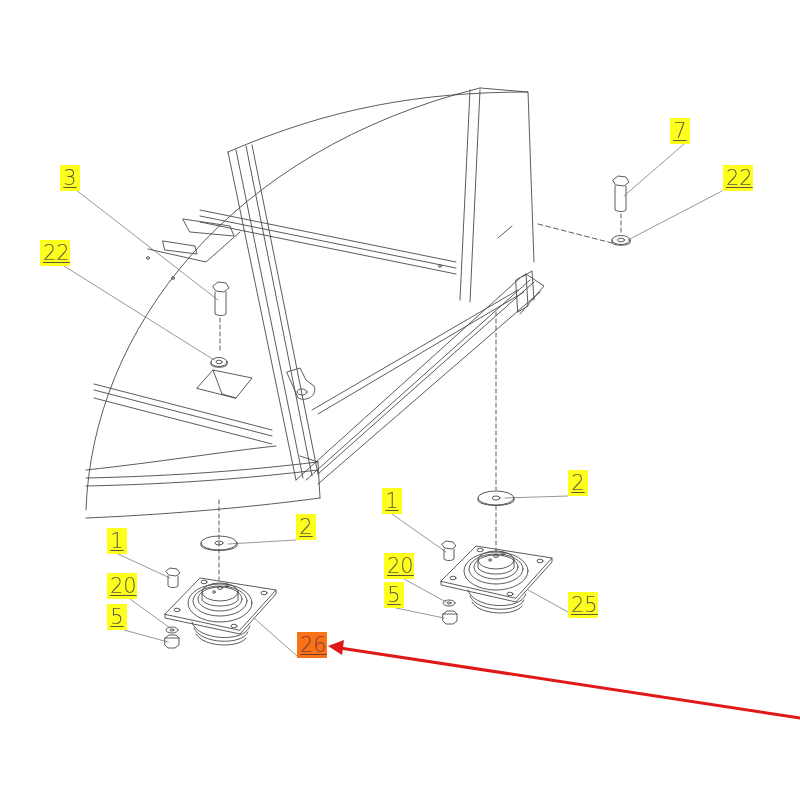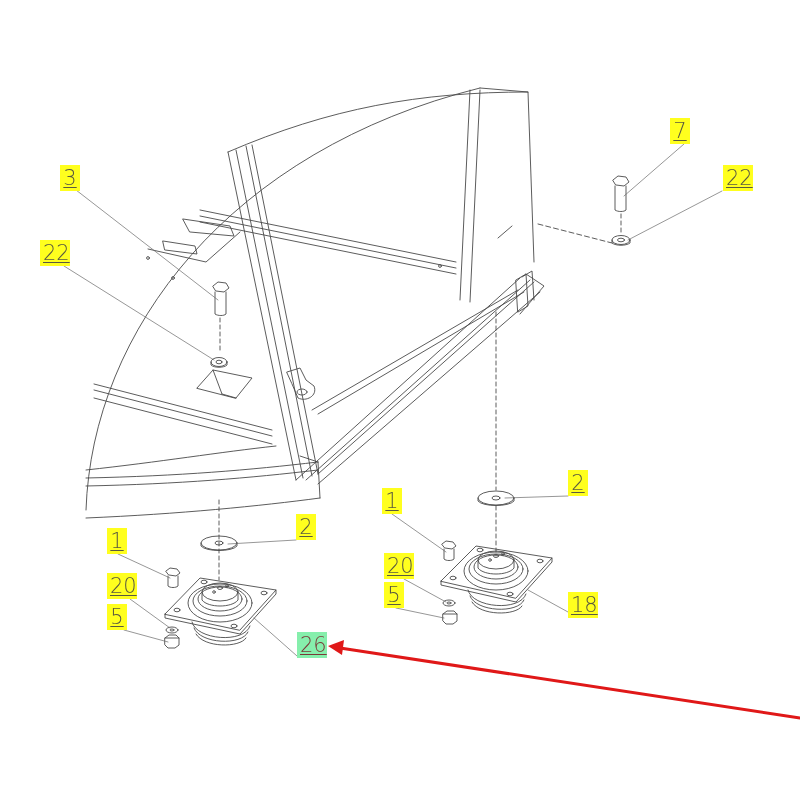--- a/index.html
+++ b/index.html
@@ -15,21 +15,21 @@
     font-weight: 200;
     color: #5a5a40;
     text-align: center;
     box-sizing: border-box;
     letter-spacing: 0px;
     text-decoration: underline;
     text-decoration-thickness: 1px;
     text-underline-offset: 2px;
   }
   .callout.yellow { background: #ffff1e; }
-  .callout.red { background: #86efac; color: #7a3838; }
+  .callout.red { background: #f97316; color: #7a3838; }
 </style>
 </head>
 <body>
 
 <svg id="diagram" viewBox="0 0 800 800" xmlns="http://www.w3.org/2000/svg">
   <g fill="none" stroke="#4a4a4a" stroke-width="0.9" stroke-linejoin="round" stroke-linecap="round">
 
     <g>
 
       <path d="M86 510 C 92 330, 230 150, 480 88"></path>
@@ -218,13 +218,13 @@
 <div class="callout yellow" style="left:723px;top:165px;width:30px;">22</div>
 <div class="callout yellow" style="left:107px;top:528px;width:20px;">1</div>
 <div class="callout yellow" style="left:296px;top:514px;width:20px;">2</div>
 <div class="callout yellow" style="left:107px;top:573px;width:30px;">20</div>
 <div class="callout yellow" style="left:107px;top:604px;width:20px;">5</div>
 <div class="callout red" style="left:297px;top:632px;width:30px;">26</div>
 <div class="callout yellow" style="left:382px;top:488px;width:20px;">1</div>
 <div class="callout yellow" style="left:568px;top:470px;width:20px;">2</div>
 <div class="callout yellow" style="left:384px;top:553px;width:30px;">20</div>
 <div class="callout yellow" style="left:384px;top:582px;width:20px;">5</div>
-<div class="callout yellow" style="left:568px;top:592px;width:30px;">18</div>
+<div class="callout yellow" style="left:568px;top:592px;width:30px;">25</div>
 
 </body></html>

